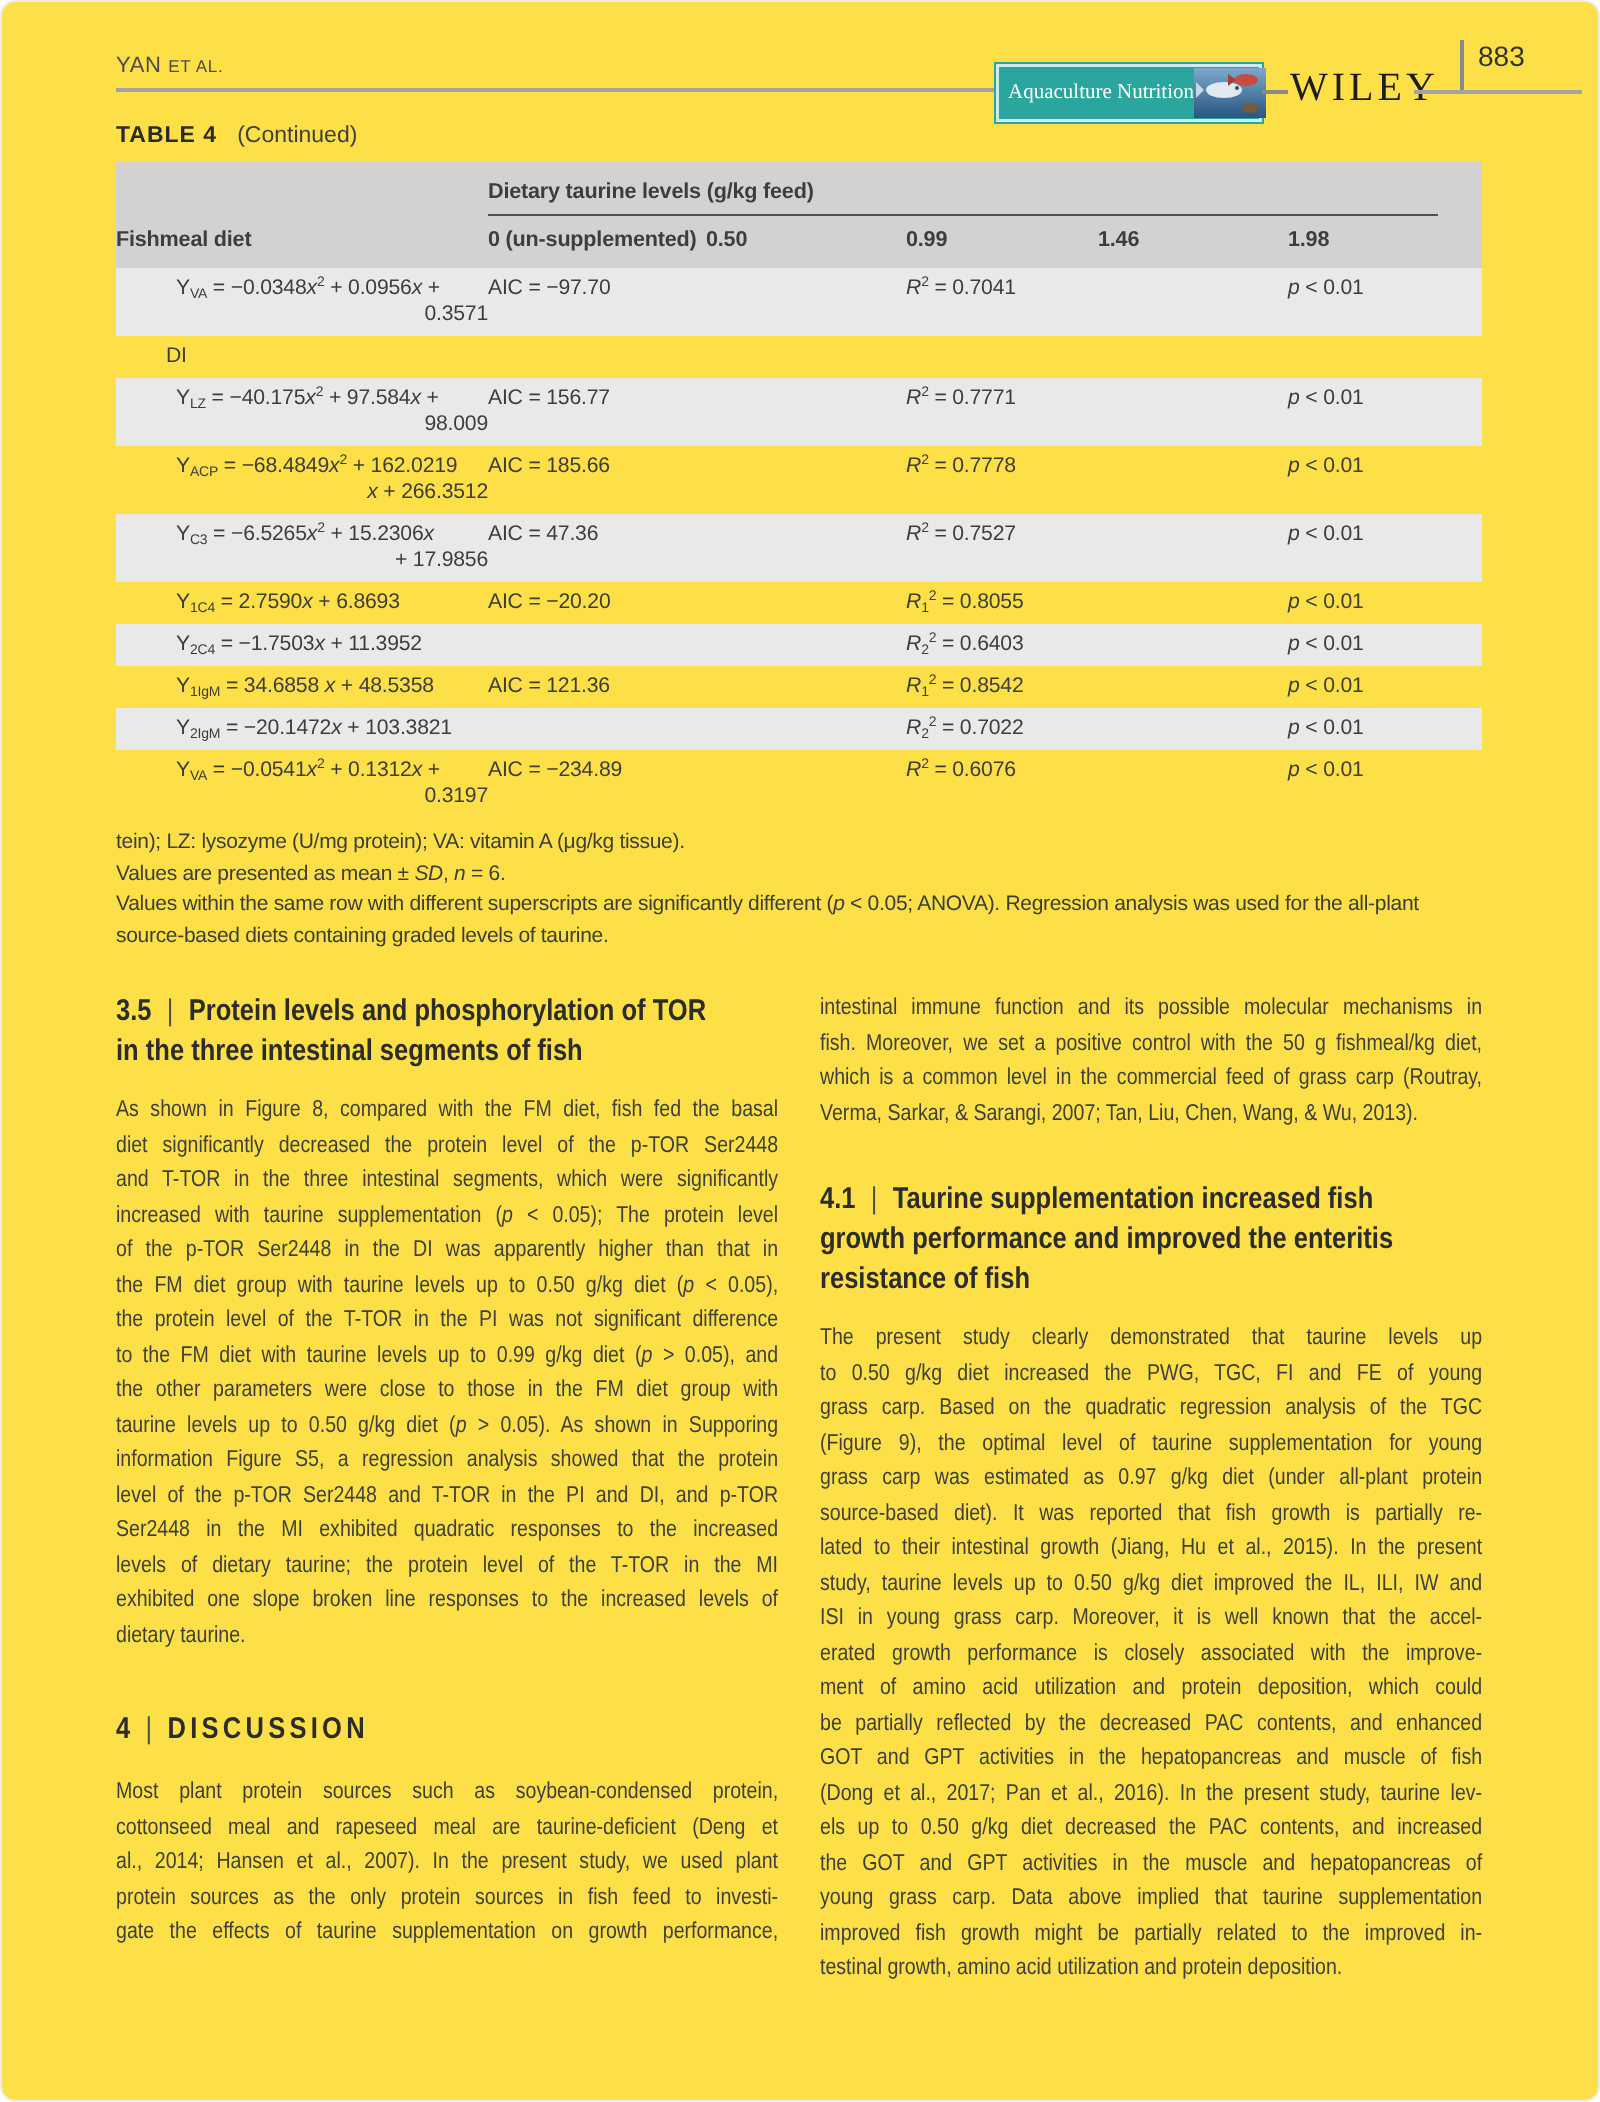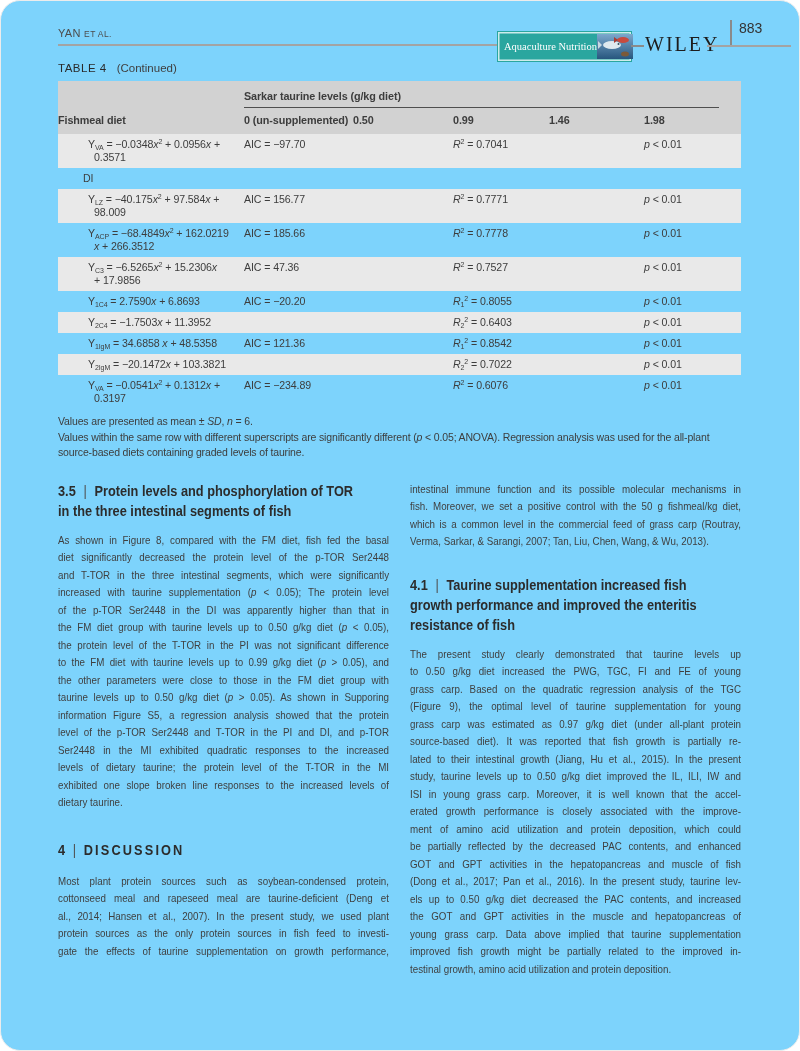--- a/index.html
+++ b/index.html
@@ -1,51 +1,51 @@
 <!DOCTYPE html>
 <html style="--teal: #2aa69f; --hdrgray: #d2d2d2; --stripe: #e9e9e9;"><head>
 <meta charset="utf-8">
 <style>
   html,body{margin:0;padding:0;background:#fff;}
   body{width:800px;height:1051px;font-family:"Liberation Sans",sans-serif;color:#3f3f3f;position:relative;}
-  .page{position:absolute;inset:0;background:#7dd3fc;border:1px solid #ececec;border-radius:20px;overflow:hidden;box-sizing:border-box;}
+  .page{position:absolute;inset:0;background:#fde047;border:1px solid #ececec;border-radius:8px;overflow:hidden;box-sizing:border-box;}
 
   
   .hdr{position:absolute;top:0;left:0;width:100%;height:80px;}
   .running-head{position:absolute;left:57px;top:26px;font-size:11px;color:#4c4c4c;letter-spacing:.3px;}
   .running-head .etal{font-size:8.5px;letter-spacing:.4px;}
   .rule-left{position:absolute;left:57px;top:43px;width:440px;height:2px;background:#a3a3a3;}
   .badge{position:absolute;left:497px;top:31px;width:133px;height:29px;background:var(--teal,#2aa69f);box-shadow:0 0 0 1px #2aa69f, inset 0 0 0 1.5px #cdeceb;display:flex;align-items:center;box-sizing:border-box;}
   .badge-label{flex:1;color:#fff;font-family:"Liberation Serif",serif;font-size:10.5px;padding-left:6px;white-space:nowrap;}
   .badge-art{width:36px;height:25px;margin-right:2px;flex:none;}
   .hdr-dash{position:absolute;left:630px;top:44px;width:13px;height:2px;background:#8a8a8a;}
   .wiley{position:absolute;left:644px;top:32px;font-family:"Liberation Serif",serif;font-size:20px;letter-spacing:2px;color:#1d1d1d;}
   .rule-right{position:absolute;left:706px;top:44px;width:84px;height:2px;background:#a3a3a3;}
   .tick{position:absolute;left:729px;top:19px;width:2px;height:25px;background:#8a8a8a;}
   .pagenum{position:absolute;left:738px;top:19px;font-size:14px;color:#333;}
 
   
   .content{position:absolute;top:60px;left:57px;width:683px;}
 
   .tbl-title{font-size:11.5px;line-height:14px;color:#2a2a2a;}
-  .tbl-title .lbl{font-weight:400;letter-spacing:.5px;}
+  .tbl-title .lbl{font-weight:700;letter-spacing:.5px;}
   .tbl-title .cont{margin-left:10px;color:#3f3f3f;}
 
   
   .tbl{margin-top:6px;font-size:10.6px;letter-spacing:-.1px;color:#3d3d3d;}
   .thead{background:var(--hdrgray,#d2d2d2);}
   .spanrow{display:grid;grid-template-columns:186px 1fr;}
   .spanrow .sh{padding:9px 0 5px;font-weight:700;font-size:10.8px;border-bottom:1.5px solid #4f4f4f;margin-right:22px;}
   .colsrow{display:grid;grid-template-columns:186px 109px 100px 96px 95px 97px;font-weight:700;font-size:10.8px;padding:6px 0 8px;}
   .colsrow .c0{text-align:left;}
   .trow{display:grid;grid-template-columns:186px 109px 100px 96px 95px 97px;padding:4px 0;line-height:13px;}
   .trow.shaded{background:var(--stripe,#e9e9e9);}
   .c-eq{padding-left:30px;}
   .eqline{white-space:nowrap;}
-  .eqline.contl{padding-left:6px;}
+  .eqline.contl{padding-left:6px;text-align:right;}
   .c-section{grid-column:1 / -1;padding-left:25px;}
   .tbl sub{font-size:7px;line-height:0;vertical-align:-2px;}
   .tbl sup{font-size:7px;line-height:0;vertical-align:4px;}
 
   
   .notes{margin-top:5px;font-size:10.5px;line-height:15.5px;letter-spacing:-.15px;color:#3d3d3d;}
   .notes div{white-space:nowrap;}
 
   
   .body{margin-top:20px;display:flex;gap:21px;}
@@ -97,21 +97,21 @@
   <div class="content">
 
     <div class="tbl-title">
       <span class="lbl">TABLE 4</span><span class="cont">(Continued)</span>
     </div>
 
     <div class="tbl">
       <div class="thead">
         <div class="spanrow">
           <div></div>
-          <div class="sh">Sarkar taurine levels (g/kg diet)</div>
+          <div class="sh">Dietary taurine levels (g/kg feed)</div>
         </div>
         <div class="colsrow" id="cols-row">
             <div class="c0">Fishmeal diet</div>
             <div class="c1">0 (un-supplemented)</div>
             <div class="c2">0.50</div>
             <div class="c3">0.99</div>
             <div class="c4">1.46</div>
             <div class="c5">1.98</div>
           </div>
       </div>
@@ -211,20 +211,21 @@
             <div>AIC = −234.89</div>
             <div></div>
             <div><i>R</i><sup>2</sup> = 0.6076</div>
             <div></div>
             <div><i>p</i> &lt; 0.01</div>
           </div>
         </div>
     </div>
 
     <div class="notes" id="tbl-notes">
+        <div>tein); LZ: lysozyme (U/mg protein); VA: vitamin A (μg/kg tissue).</div>
         <div>Values are presented as mean ± <i>SD</i>, <i>n</i> = 6.</div>
         <div>Values within the same row with different superscripts are significantly different (<i>p</i> &lt; 0.05; ANOVA). Regression analysis was used for the all-plant</div>
         <div>source-based diets containing graded levels of taurine.</div>
       </div>
 
     <div class="body">
       <div class="col">
         <div class="squeeze">
           <div class="heading">
               <div class="hline">3.5<span class="hpipe">|</span>Protein levels and phosphorylation of TOR</div>

